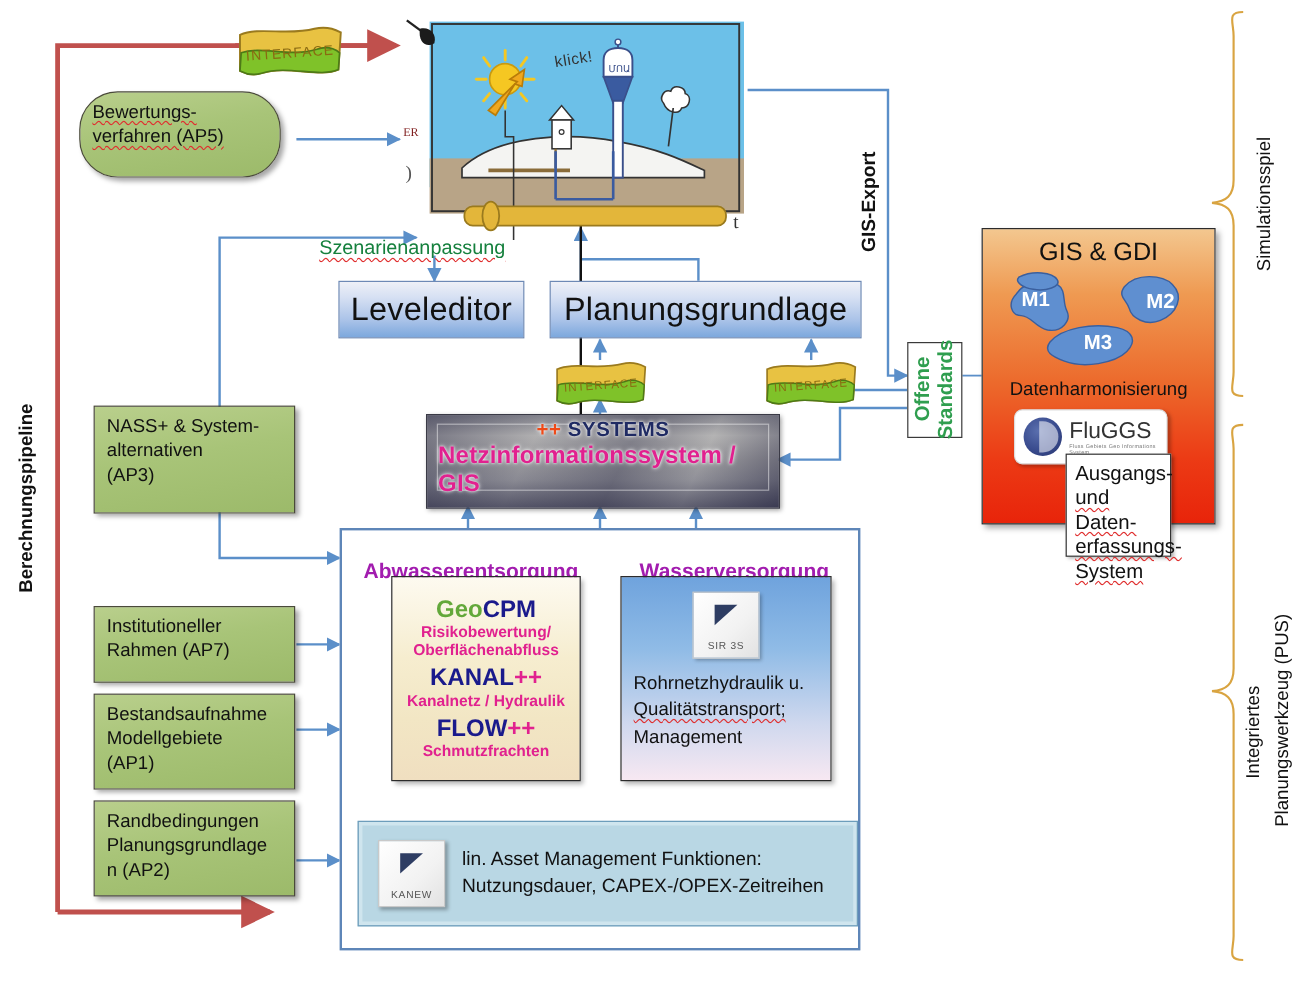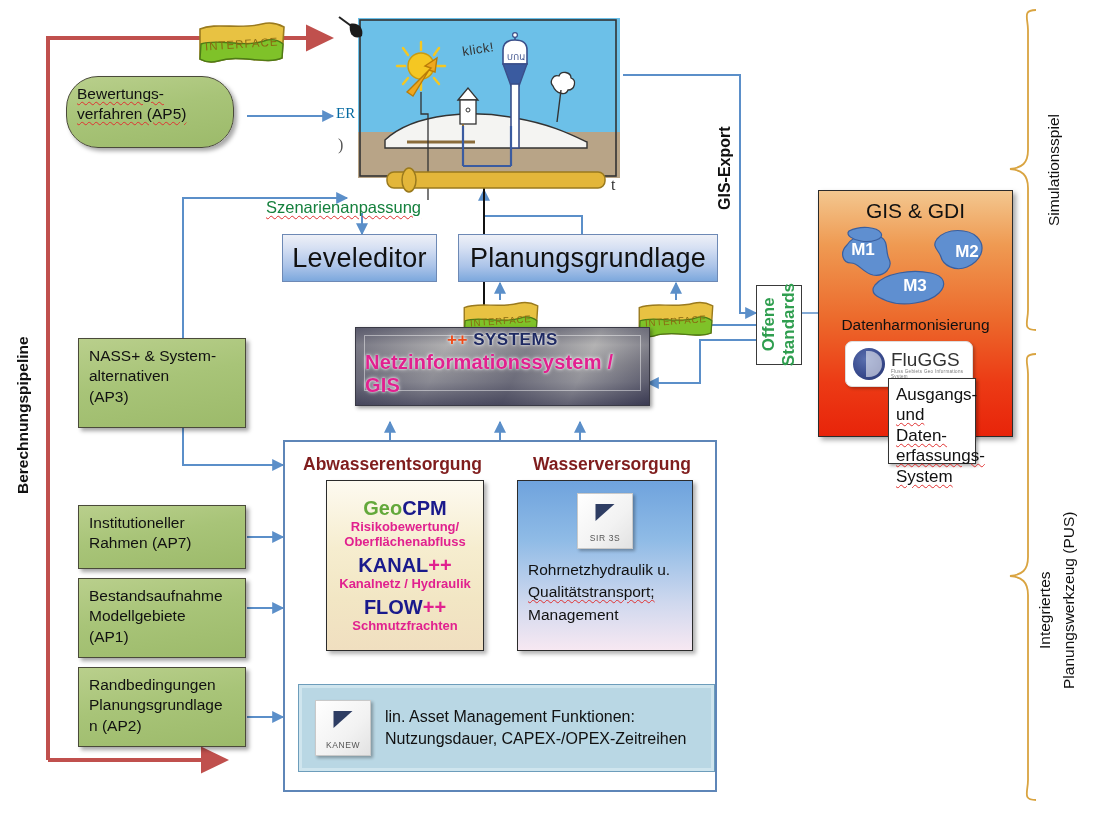--- a/index.html
+++ b/index.html
@@ -49,21 +49,21 @@
     display:flex;flex-direction:column;align-items:center;justify-content:center;
     text-shadow:0 0 4px rgba(255,255,255,.85),0 0 2px rgba(255,255,255,.9);
   }
   .sysPanel .l1{font-size:17px;font-weight:bold;letter-spacing:.5px;}
   .sysPanel .l1 .pp{color:#ef4a18;}
   .sysPanel .l1 .nm{color:#1f2a63;}
   .sysPanel .l2{font-size:20px;font-weight:bold;color:#e1218f;letter-spacing:.2px;margin-top:1px;}
 
   
   .pusFrame{position:absolute;border:2px solid #5e86b8;background:#fff;}
-  .sectionTitle{position:absolute;font-size:17.5px;font-weight:bold;color:#7f1d1d;}
+  .sectionTitle{position:absolute;font-size:17.5px;font-weight:bold;color:#a21caf;margin-top:12px;}
 
   .modelBox{
     position:absolute;border:1.5px solid #2b2b2b;box-sizing:border-box;
     box-shadow:3px 3px 4px rgba(0,0,0,.3);
     display:flex;flex-direction:column;align-items:center;
   }
   .abwBox{background:linear-gradient(to bottom,#fdfaf0 0%,#f6edcf 40%,#f2e6c4 70%,#f0dfc0 100%);}
   .wvBox{background:linear-gradient(to bottom,#6fa3dd 0%,#8fbbe6 35%,#cfd8ee 72%,#f7e8f2 100%);
          align-items:flex-start;padding:8px 0 0 0;}
 
@@ -320,21 +320,21 @@
       <path d="M108,112 L108,152 M108,152 L156,152 M156,152 L156,112" fill="none" stroke="#3a5ba0" stroke-width="2.2"></path>
 
       <path d="M66,78 L66,100 L73,100 L73,186" fill="none" stroke="#333" stroke-width="1.3"></path>
 
       <rect x="32" y="158" width="218" height="16" rx="7" fill="#e3b63a" stroke="#9a7a1e" stroke-width="1.5"></rect>
       <ellipse cx="54" cy="166" rx="7" ry="12" fill="#e3b63a" stroke="#9a7a1e" stroke-width="1.5"></ellipse>
       <text x="256" y="176" font-family="'Liberation Serif',serif" font-size="16" fill="#333">t</text>
     </svg>
   </div>
 
-  <div class="plainLabel" style="left:336px;top:105px;font-family:'Liberation Serif',serif;font-size:15px;color:#0369a1;">ER</div>
+  <div class="plainLabel" style="left:336px;top:105px;font-family:'Liberation Serif',serif;font-size:10px;color:#7f1d1d;">ER</div>
   <div class="plainLabel" style="left:338px;top:136px;font-family:'Liberation Serif',serif;font-size:16px;color:#555;">)</div>
 
   <div class="abs" style="left:336px;top:14px;width:32px;height:30px;">
     <svg width="32" height="30" viewBox="0 0 32 30">
       <path d="M3,3 L18,14" stroke="#222" stroke-width="2"></path>
       <path d="M14,10 C22,8 28,14 26,22 C20,26 12,22 14,10 Z" fill="#1b1b1b"></path>
     </svg>
   </div>
 
   <div class="plainLabel sq" style="left:266px;top:198px;font-size:16.5px;">Szenarienanpassung</div>
@@ -345,21 +345,21 @@
   <div class="blueBox" style="left:458px;top:234px;width:260px;height:48px;">
     <span>Planungsgrundlage</span>
   </div>
 
   <div class="vcap vcapBold" style="left:715px;top:118px;height:100px;font-weight:bold;">GIS-Export</div>
 
   <div class="offene" style="left:756px;top:285px;width:44px;height:78px;">
     <span><b>Offene</b><br><b>Standards</b></span>
   </div>
 
-  <div class="sysPanel" style="left:355px;top:327px;width:293px;height:77px;">
+  <div class="sysPanel" style="left:355px;top:345px;width:293px;height:77px;">
     <div class="inner">
       <div class="l1">
         <span class="pp">++</span>
         <span class="nm">SYSTEMS</span>
       </div>
       <div class="l2">Netzinformationssystem / GIS</div>
     </div>
   </div>
 
   <div class="pusFrame" style="left:283px;top:440px;width:430px;height:348px;"></div>

